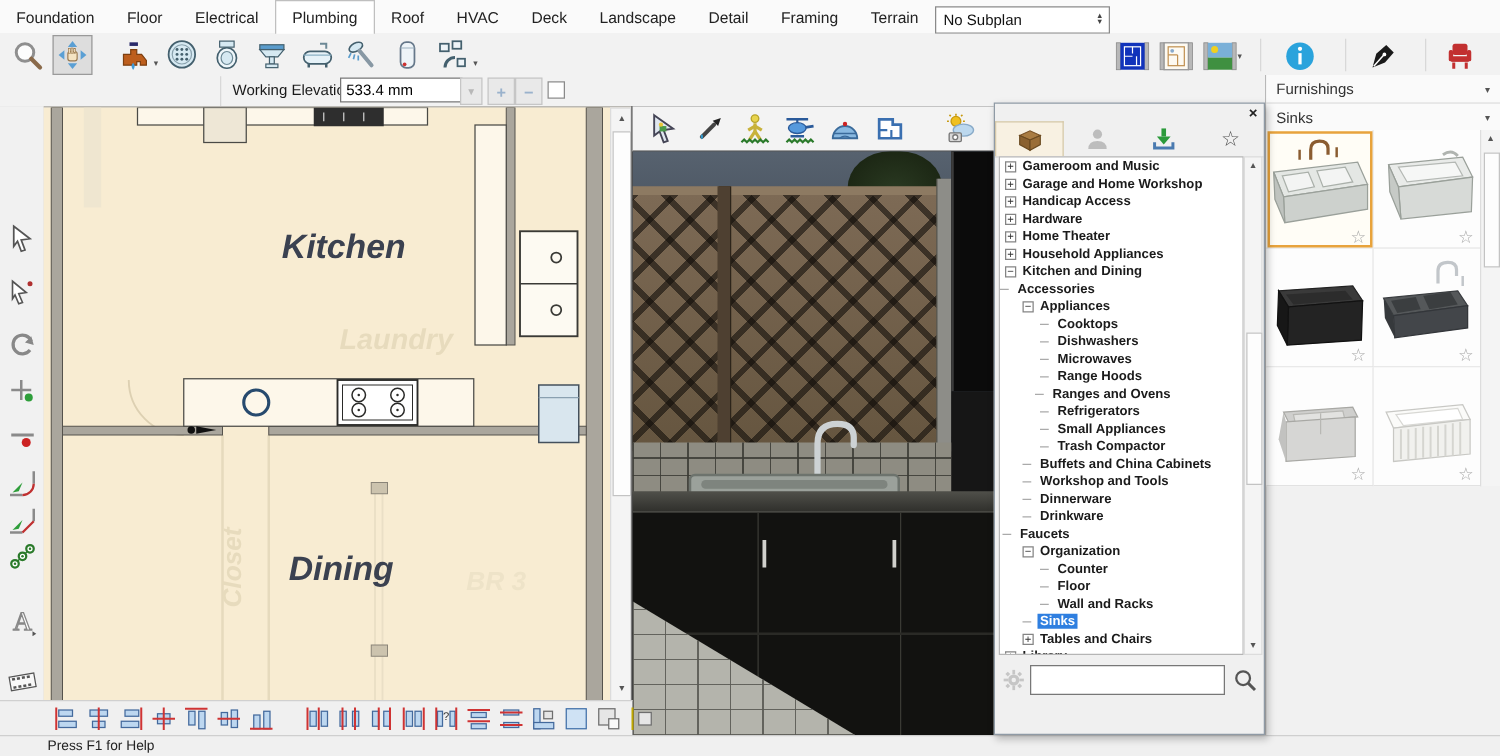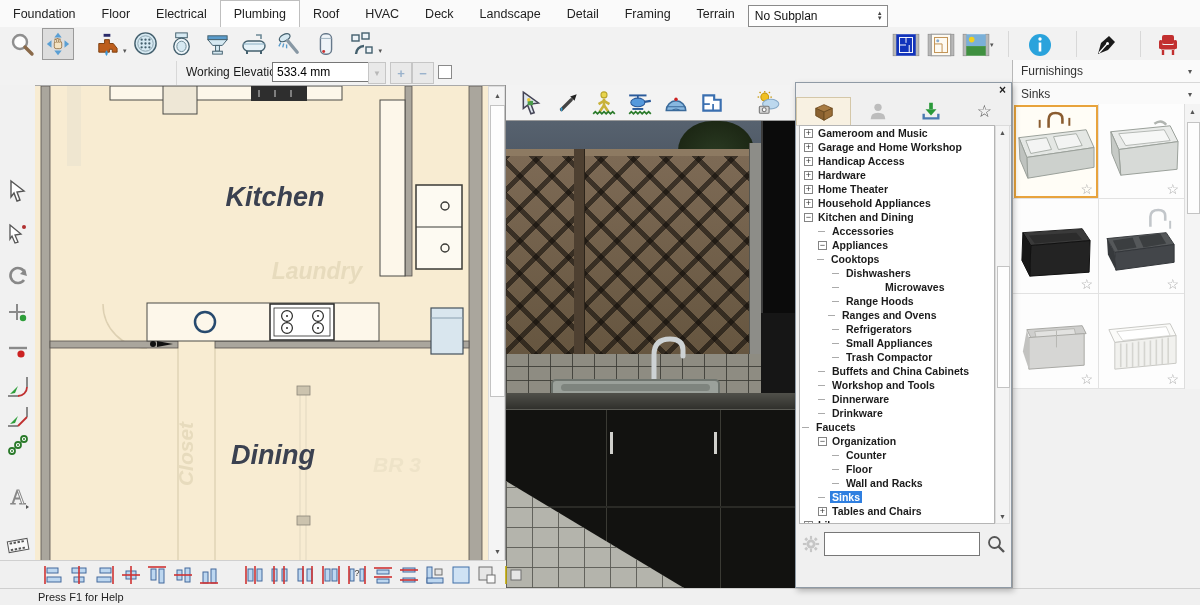--- a/index.html
+++ b/index.html
@@ -626,37 +626,37 @@
         <span class="tlabel">Home Theater</span>
       </div>
       <div class="trow" style="padding-left: 4px;">
         <span class="exp">+</span>
         <span class="tlabel">Household Appliances</span>
       </div>
       <div class="trow" style="padding-left: 4px;">
         <span class="exp">−</span>
         <span class="tlabel">Kitchen and Dining</span>
       </div>
-      <div class="trow" style="padding-left: 18px;">
+      <div class="trow" style="">
         <span class="leafdash"></span>
         <span class="tlabel">Accessories</span>
       </div>
       <div class="trow" style="padding-left: 18px;">
         <span class="exp">−</span>
         <span class="tlabel">Appliances</span>
       </div>
-      <div class="trow" style="padding-left: 17px;">
+      <div class="trow" style="padding-left: 32px;">
         <span class="leafdash"></span>
         <span class="tlabel">Cooktops</span>
       </div>
       <div class="trow" style="padding-left: 32px;">
         <span class="leafdash"></span>
         <span class="tlabel">Dishwashers</span>
       </div>
-      <div class="trow" style="padding-left: 32px; gap: 39px;">
+      <div class="trow" style="padding-left: 32px;">
         <span class="leafdash"></span>
         <span class="tlabel">Microwaves</span>
       </div>
       <div class="trow" style="padding-left: 32px;">
         <span class="leafdash"></span>
         <span class="tlabel">Range Hoods</span>
       </div>
       <div class="trow" style="padding-left: 28px;">
         <span class="leafdash"></span>
         <span class="tlabel">Ranges and Ovens</span>

